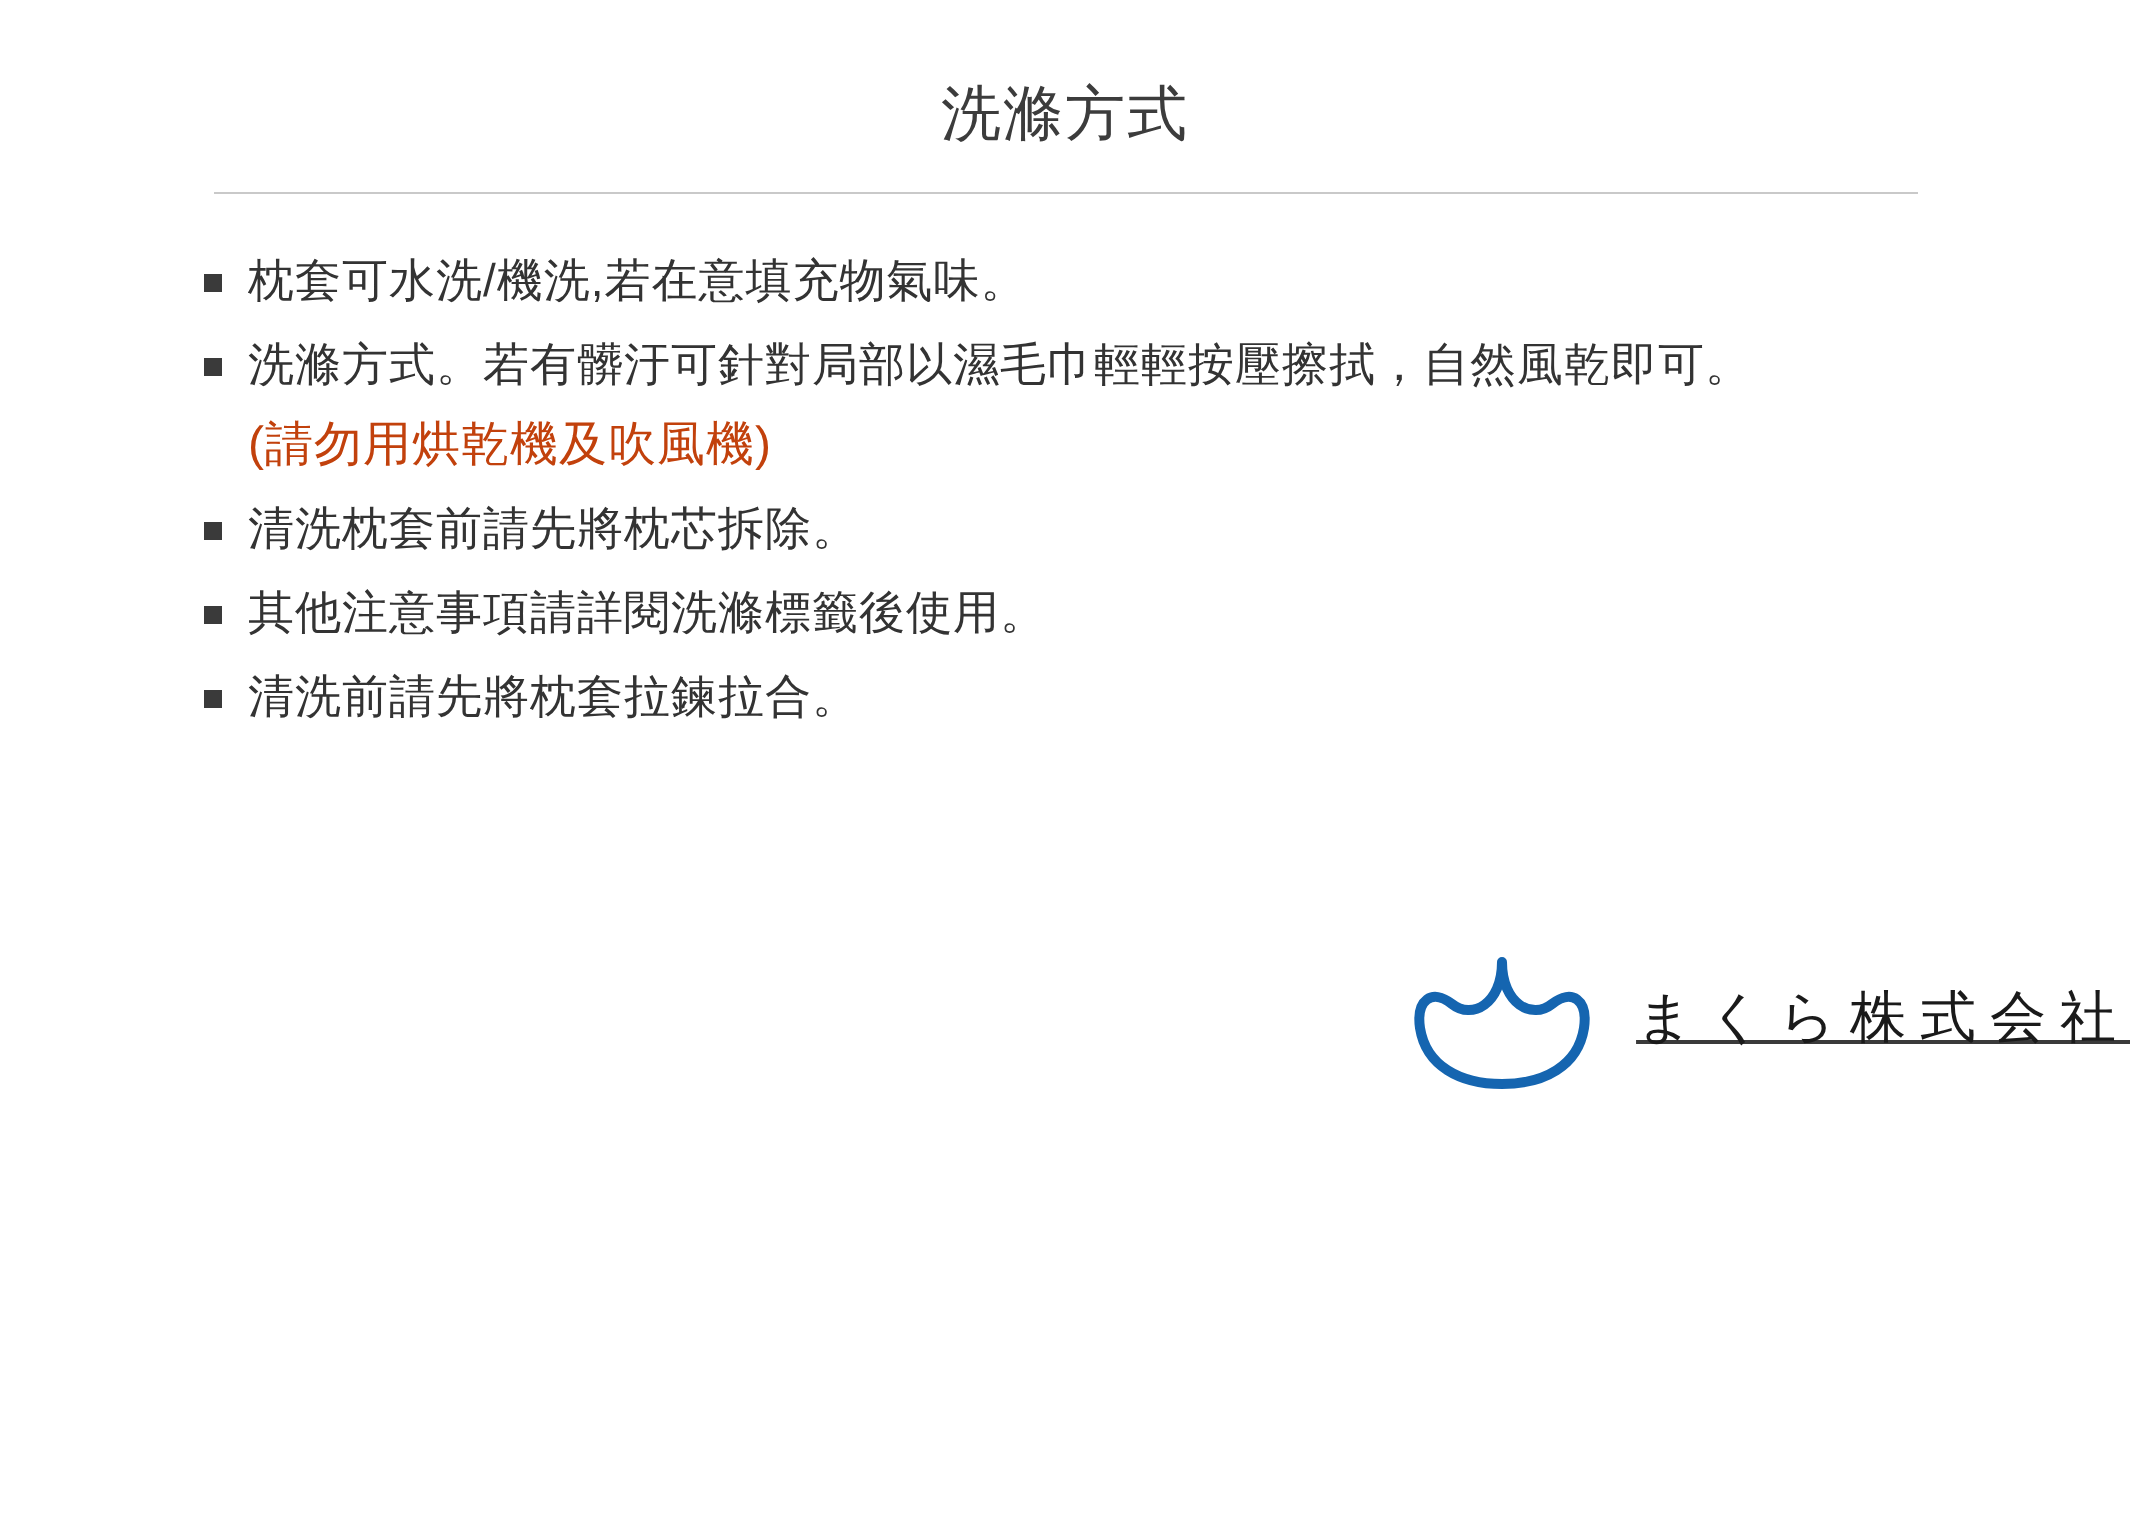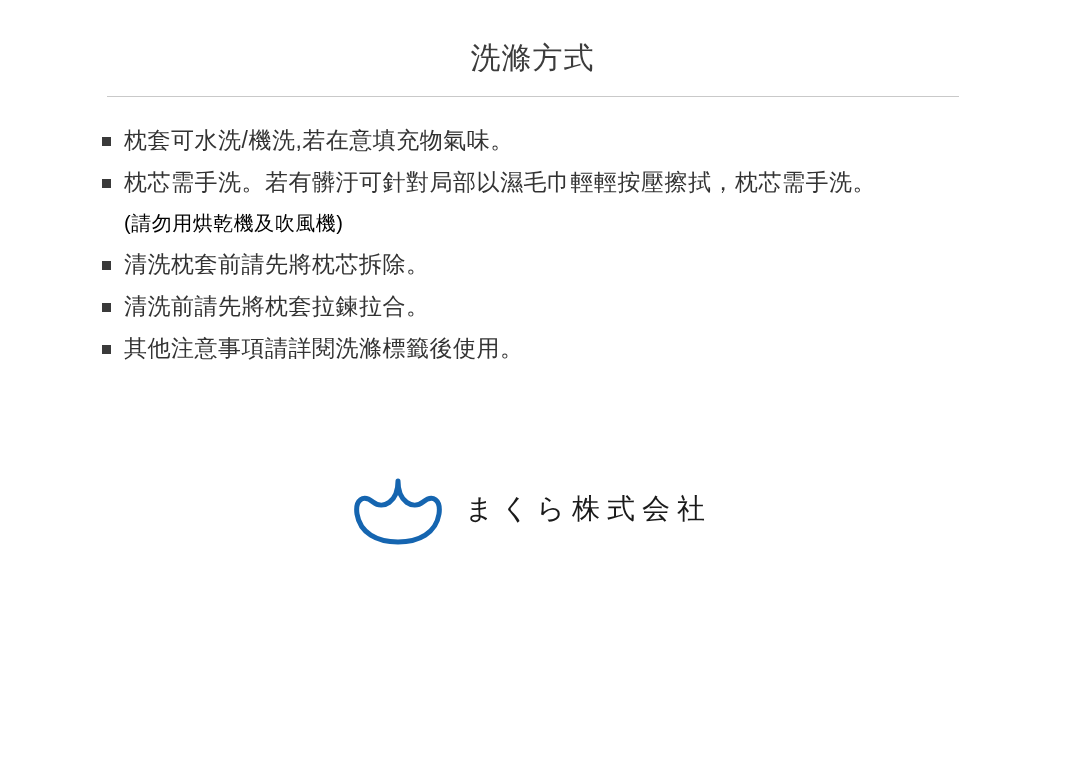--- a/index.html
+++ b/index.html
@@ -55,33 +55,34 @@
     position: absolute;
     left: 2px;
     top: 18px;
     width: 9px;
     height: 9px;
     background: #3a3a3a;
     display: block;
   }
   .sub-line {
     display: block;
-    font-size: 20px;
+    font-size: 24px;
     line-height: 40px;
     padding-left: 0px;
-    color: #000000;
+    color: #c2410c;
   }
   .logo-area {
     position: absolute;
     left: 0;
     top: 472px;
     width: 1065px;
     display: flex;
     align-items: center;
-    justify-content: center;
+    justify-content: flex-end;
+    text-decoration: underline;
   }
   .logo-mark {
     width: 90px;
     height: 74px;
     margin-right: 22px;
     flex: none;
   }
   .logo-text {
     font-size: 28px;
     letter-spacing: 7px;
@@ -100,38 +101,38 @@
 
   <ul class="list">
 
     <li class="list-item">
       <span class="bullet"></span>
       <span>枕套可水洗/機洗,若在意填充物氣味。</span>
     </li>
 
     <li class="list-item">
       <span class="bullet"></span>
-      <span>枕芯需手洗。若有髒汙可針對局部以濕毛巾輕輕按壓擦拭，枕芯需手洗。</span>
+      <span>洗滌方式。若有髒汙可針對局部以濕毛巾輕輕按壓擦拭，自然風乾即可。</span>
       <span class="sub-line">(請勿用烘乾機及吹風機)</span>
     </li>
 
 
     <li class="list-item">
       <span class="bullet"></span>
       <span>清洗枕套前請先將枕芯拆除。</span>
     </li>
 
     <li class="list-item">
       <span class="bullet"></span>
-      <span>清洗前請先將枕套拉鍊拉合。</span>
+      <span>其他注意事項請詳閱洗滌標籤後使用。</span>
     </li>
 
     <li class="list-item">
       <span class="bullet"></span>
-      <span>其他注意事項請詳閱洗滌標籤後使用。</span>
+      <span>清洗前請先將枕套拉鍊拉合。</span>
     </li>
 
   </ul>
 
   <div class="logo-area">
     <svg class="logo-mark" viewBox="0 0 90 74">
       <path d="M45 9 C45 30 60 38 70 30 C80 22 88 28 86 42 C83 61 66 70 45 70 C24 70 7 61 4 42 C2 28 10 22 20 30 C30 38 45 30 45 9 Z" fill="none" stroke="#1565b0" stroke-width="5" stroke-linejoin="round" stroke-linecap="round"></path>
     </svg>
     <div class="logo-text">まくら株式会社</div>
   </div>

